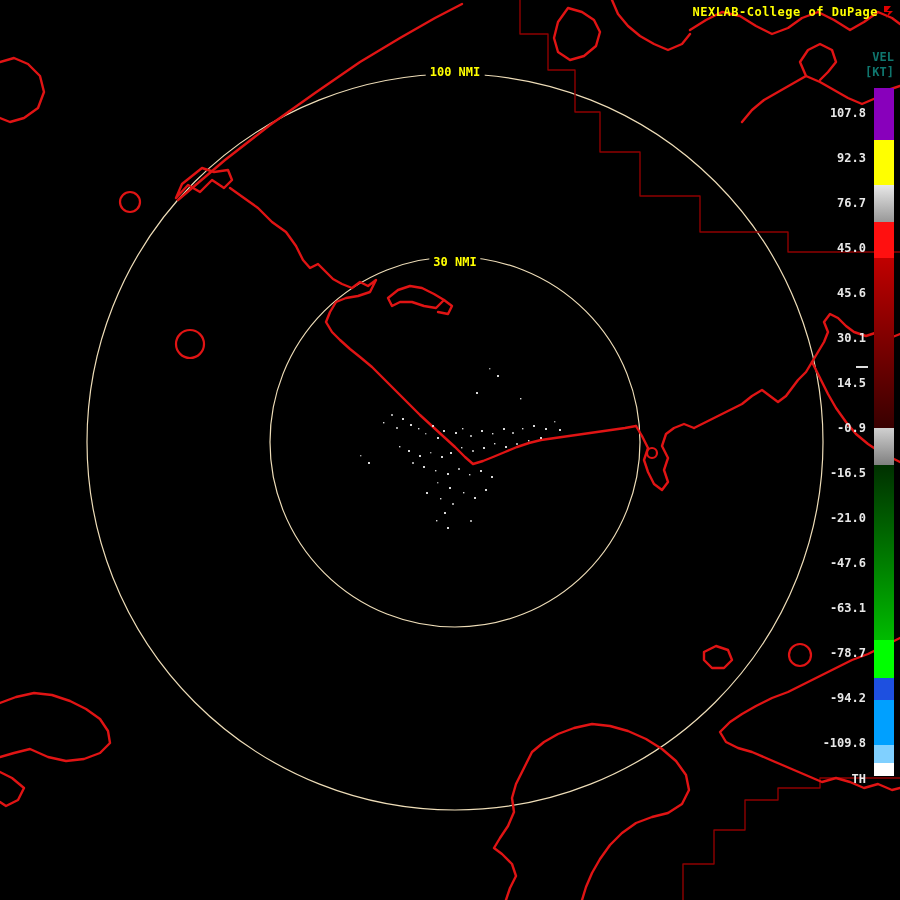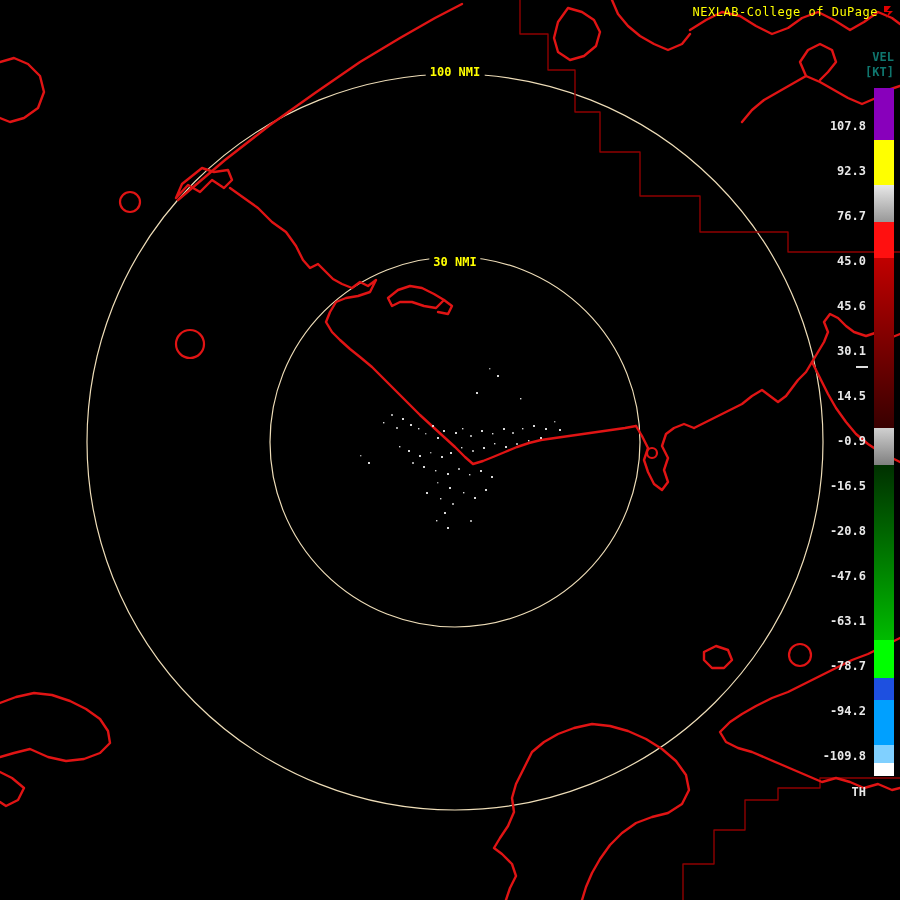--- a/index.html
+++ b/index.html
@@ -1,26 +1,26 @@
 <!DOCTYPE html>
 <html><head>
 <meta charset="utf-8">
 <style>
   html,body{margin:0;padding:0;background:#000;}
   .board{position:relative;width:900px;height:900px;background:#000;overflow:hidden;
          font-family:"DejaVu Sans Mono","Liberation Mono",monospace;}
   #map-svg{position:absolute;left:0;top:0;width:900px;height:900px;}
   .header{position:absolute;top:5px;right:4px;display:flex;align-items:center;gap:5px;}
-  .title{color:#ffff00;font-size:12px;font-weight:normal;letter-spacing:0.5px;}
+  .title{color:#ffff00;font-size:12px;font-weight:bold;letter-spacing:0.5px;}
   .logo{width:13px;height:14px;}
   .unit-block{position:absolute;top:50px;right:6px;text-align:right;color:#0f766e;
               font-size:12px;font-weight:bold;line-height:15px;}
   #colorbar{position:absolute;left:874px;top:88px;width:20px;height:688px;}
   #colorbar .seg{width:100%;}
-  #cb-ticks{position:absolute;left:0;top:13px;width:900px;height:740px;pointer-events:none;}
+  #cb-ticks{position:absolute;left:0;top:0;width:900px;height:740px;pointer-events:none;}
   .tick{position:absolute;right:34px;color:#e8e8e8;font-size:12px;font-weight:bold;
         transform:translateY(-50%);}
   #zero-tick{position:absolute;left:856px;width:12px;height:2px;background:#ddd;}
   .ring-label{position:absolute;transform:translate(-50%,-50%);background:#000;
               color:#ffff00;font-size:12px;font-weight:bold;padding:0 4px;white-space:nowrap;}
   .footer{position:absolute;left:455px;bottom:4px;transform:translateX(-50%);
           color:#dcdcdc;font-size:12.5px;font-weight:bold;letter-spacing:1.5px;white-space:nowrap;}
 </style>
 </head>
 <body>
@@ -153,21 +153,21 @@
   <div id="cb-ticks">
       <span class="tick" style="top: 113px;">107.8</span>
       <span class="tick" style="top: 158px;">92.3</span>
       <span class="tick" style="top: 203px; text-align: right;">76.7</span>
       <span class="tick" style="top: 248px;">45.0</span>
       <span class="tick" style="top: 293px;">45.6</span>
       <span class="tick" style="top: 338px; text-align: right;">30.1</span>
       <span class="tick" style="top: 383px;">14.5</span>
       <span class="tick" style="top: 428px;">-0.9</span>
       <span class="tick" style="top: 473px;">-16.5</span>
-      <span class="tick" style="top: 518px;">-20.8</span>
+      <span class="tick" style="top: 518px;">-21.0</span>
       <span class="tick" style="top: 563px;">-47.6</span>
       <span class="tick" style="top: 608px;">-63.1</span>
       <span class="tick" style="top: 653px;">-78.7</span>
       <span class="tick" style="top: 698px;">-94.2</span>
       <span class="tick" style="top: 743px;">-109.8</span>
       <span class="tick" style="top: 779px;">TH</span>
     </div>
   <div id="zero-tick" style="top: 366px;"></div>
 
 

